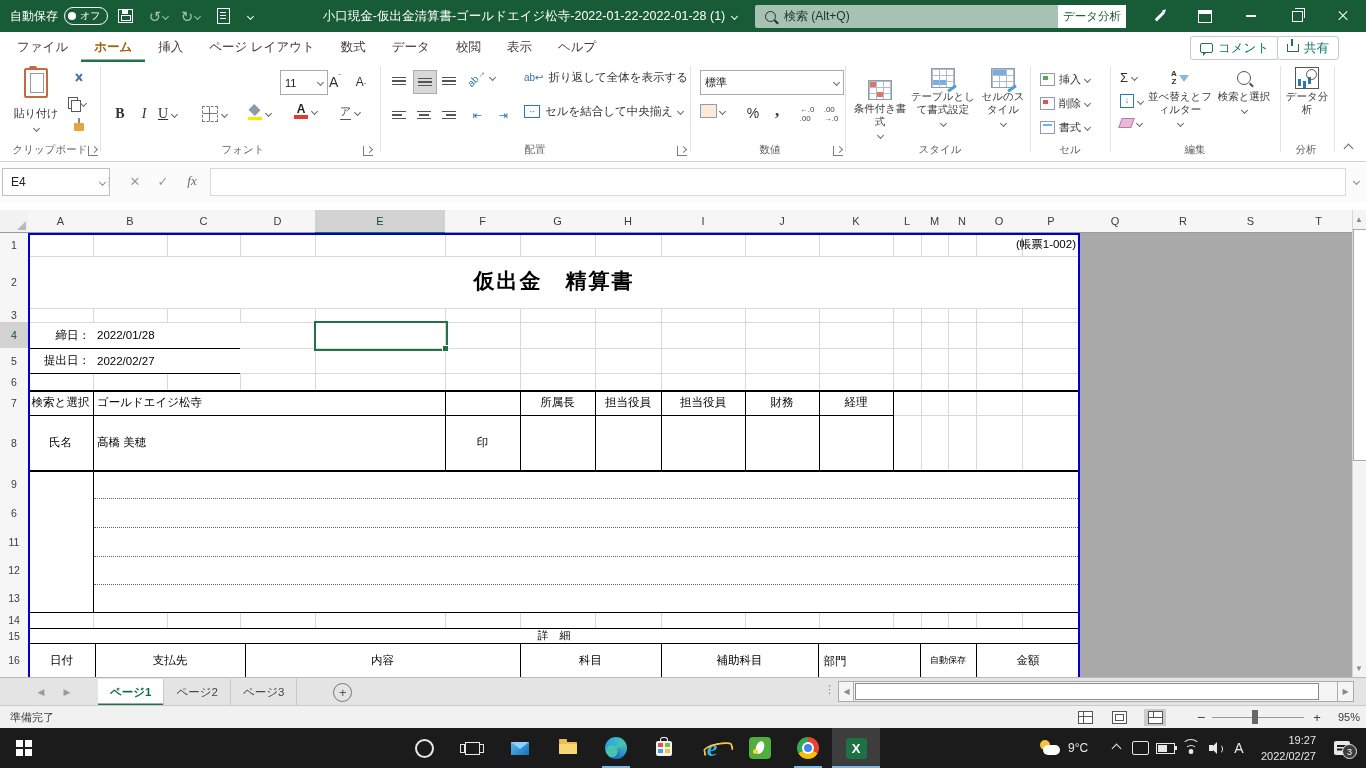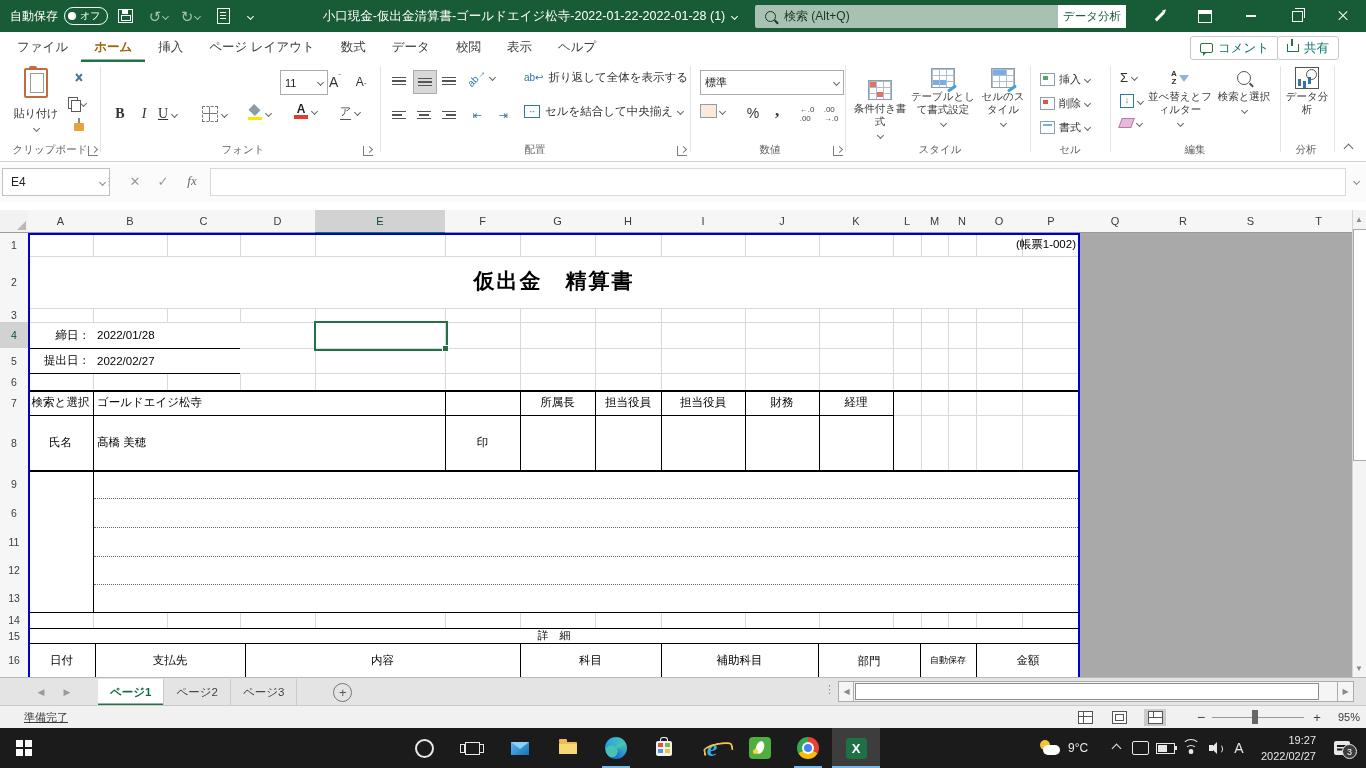--- a/index.html
+++ b/index.html
@@ -823,21 +823,21 @@
     </div>
   <div class="abs cellt ctr" style="left:245px;top:643px;width:275px;height:34px;">
       <span>内容</span>
     </div>
   <div class="abs cellt ctr" style="left:520px;top:643px;width:141px;height:34px;">
       <span>科目</span>
     </div>
   <div class="abs cellt ctr" style="left:661px;top:643px;width:157px;height:34px;">
       <span>補助科目</span>
     </div>
-  <div class="abs cellt ctr" style="left:818px;top:643px;width:102px;height:36px;">
+  <div class="abs cellt ctr" style="left:784px;top:643px;width:102px;height:36px;">
       <span>部門</span>
     </div>
   <div class="abs ctr" style="left:920px;top:643px;width:56px;height:34px;font-size:9px;text-align:center;line-height:11px;color:#000;">
       <span>自動保存</span>
     </div>
   <div class="abs cellt ctr" style="left:976px;top:643px;width:104px;height:34px;">
       <span>金額</span>
     </div>
 
   <div class="abs selection" style="left:314px;top:321px;width:130px;height:26px;"></div>
@@ -861,21 +861,21 @@
       </div>
     <div class="ctr addtab" style="margin-left:36px;">+</div>
     <div class="abs" style="left:824px;top:5px;color:#8a8a8a;font-size:11px;">⋮</div>
     <div class="abs ctr hsb-track" style="left:838px;top:3px;width:15px;height:19px;font-size:8px;color:#8a8a8a;">◀</div>
     <div class="abs hsb-track" style="left:853px;top:3px;width:484px;height:19px;"></div>
     <div class="abs hsb-thumb" style="left:855px;top:5px;width:462px;height:15px;"></div>
     <div class="abs ctr hsb-track" style="left:1337px;top:3px;width:15px;height:19px;font-size:8px;color:#8a8a8a;">▶</div>
   </div>
 
   <div class="abs statusbar l">
-    <span style="margin-left:24px;text-decoration:underline;">準備完了</span>
+    <span style="margin-left:10px;">準備完了</span>
     <div class="abs view-ic ctr" style="left:1074px;top:3px;">
         <span class="vi grid"></span>
       </div>
     <div class="abs view-ic ctr" style="left:1108px;top:3px;">
         <span class="vi page"></span>
       </div>
     <div class="abs view-ic ctr on" style="left:1144px;top:3px;">
         <span class="vi brk"></span>
       </div>
     <div class="abs ctr" style="left:1192px;top:0;width:18px;height:22px;font-size:14px;color:#444;">−</div>

